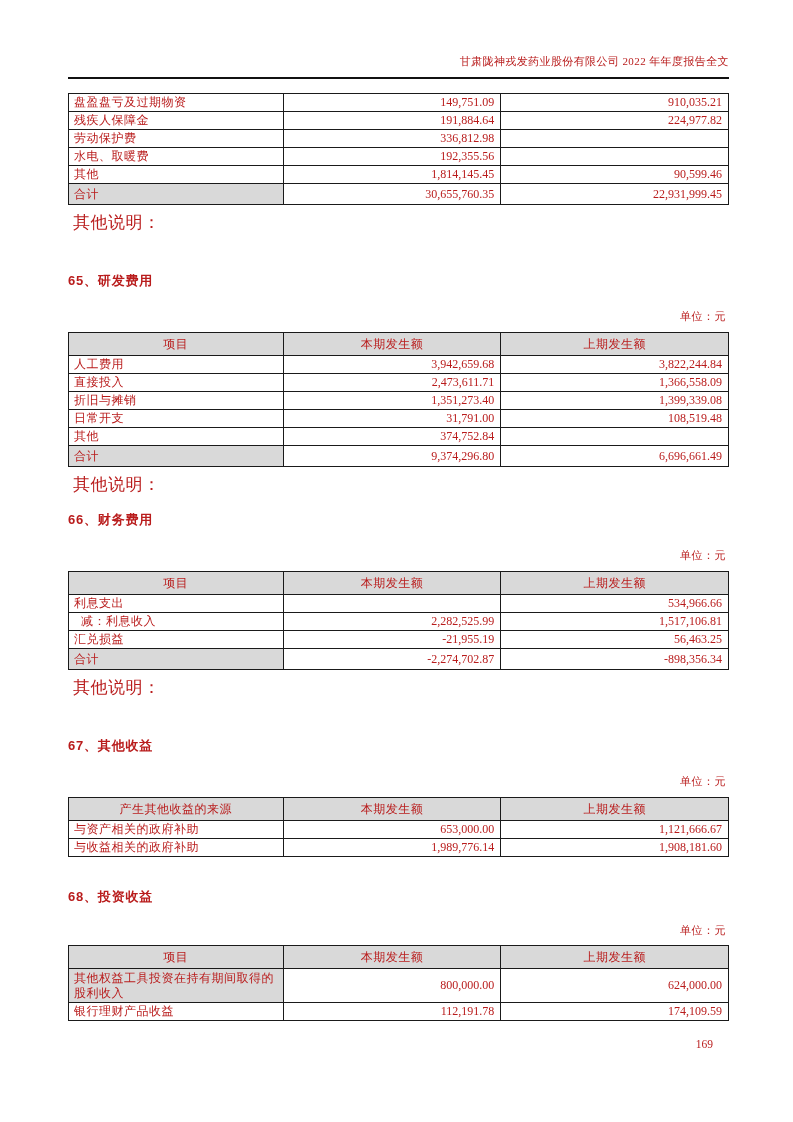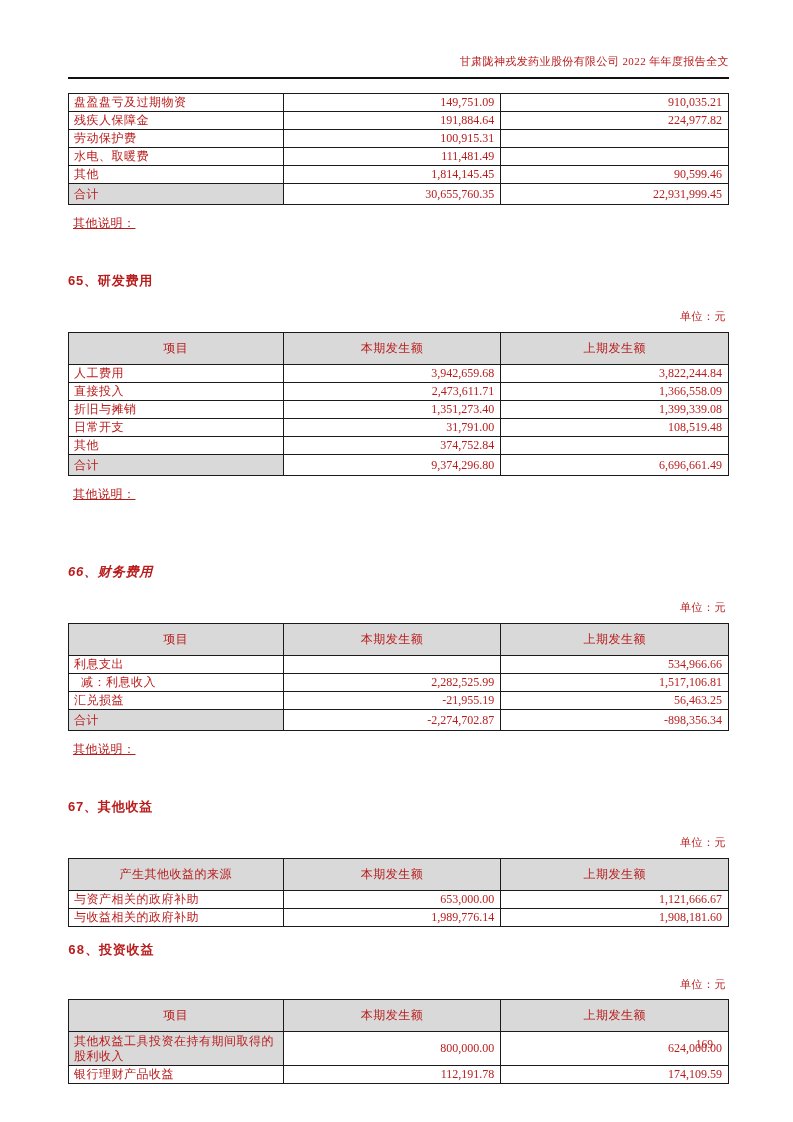--- a/index.html
+++ b/index.html
@@ -35,58 +35,57 @@
   }
   table.doc-table td, table.doc-table th {
     border:1px solid #1a1a1a;
     vertical-align:middle;
     font-weight:normal;
     overflow:hidden;
   }
   .th-cell {
     background:#d9d9d9;
     text-align:center;
-    height:32px;
+    height:23px;
     letter-spacing:0.5px;
   }
   .label-cell { text-align:left; padding:1px 4px 1px 5px; letter-spacing:0.5px; line-height:15px; }
   .num-cell   { text-align:right; padding:1px 6px 1px 2px; }
   .data-row   { height:17px; }
   .total-row  { height:21px;padding-left:20px; }
   .tall-row   { height:34px;padding-left:12px; }
   .shaded     { background:#d9d9d9; }
   .indent     { padding-left:12px; }
   
   .other-note {
     margin-top:11px;
-    font-size:12px;
+    font-size:17px;
     letter-spacing:0.5px;
     line-height:14px;
     padding-left:5px;
-    text-decoration:underline;
   }
   .section-heading {
     font-family:"Liberation Sans","DejaVu Sans",sans-serif;
     font-weight:bold;
     font-size:13px;
     letter-spacing:0.8px;
     line-height:16px;
   }
   .unit-line {
     text-align:right;
     font-size:11px;
     letter-spacing:0.5px;
     line-height:14px;
     padding-right:3px;
   }
   .m-table1     { margin-top:14px; }
   .m-h65        { margin-top:43px; }
-  .m-h66        { margin-top:63px;font-style:italic; }
+  .m-h66        { margin-top:20px; }
   .m-h67        { margin-top:43px; }
-  .m-h68        { margin-top:16px;font-family:Liberation Mono, monospace; }
+  .m-h68        { margin-top:32px; }
   .m-unit       { margin-top:20px; }
   .m-unit68     { margin-top:18px; }
   .m-tab        { margin-top:9px; }
   .page-number {
     position:absolute;
     top:1038px; right:80px;
     font-size:11.5px;
   }
 </style>
 </head>
@@ -109,26 +108,26 @@
           <td class="num-cell">149,751.09</td>
           <td class="num-cell">910,035.21</td>
         </tr>
         <tr class="data-row">
           <td class="label-cell">残疾人保障金</td>
           <td class="num-cell">191,884.64</td>
           <td class="num-cell">224,977.82</td>
         </tr>
         <tr class="data-row">
           <td class="label-cell">劳动保护费</td>
-          <td class="num-cell">100,915.31</td>
+          <td class="num-cell">336,812.98</td>
           <td class="num-cell"></td>
         </tr>
         <tr class="data-row">
           <td class="label-cell">水电、取暖费</td>
-          <td class="num-cell">111,481.49</td>
+          <td class="num-cell">192,355.56</td>
           <td class="num-cell"></td>
         </tr>
         <tr class="data-row">
           <td class="label-cell">其他</td>
           <td class="num-cell">1,814,145.45</td>
           <td class="num-cell">90,599.46</td>
         </tr>
         <tr class="total-row">
           <td class="label-cell shaded">合计</td>
           <td class="num-cell">30,655,760.35</td>

